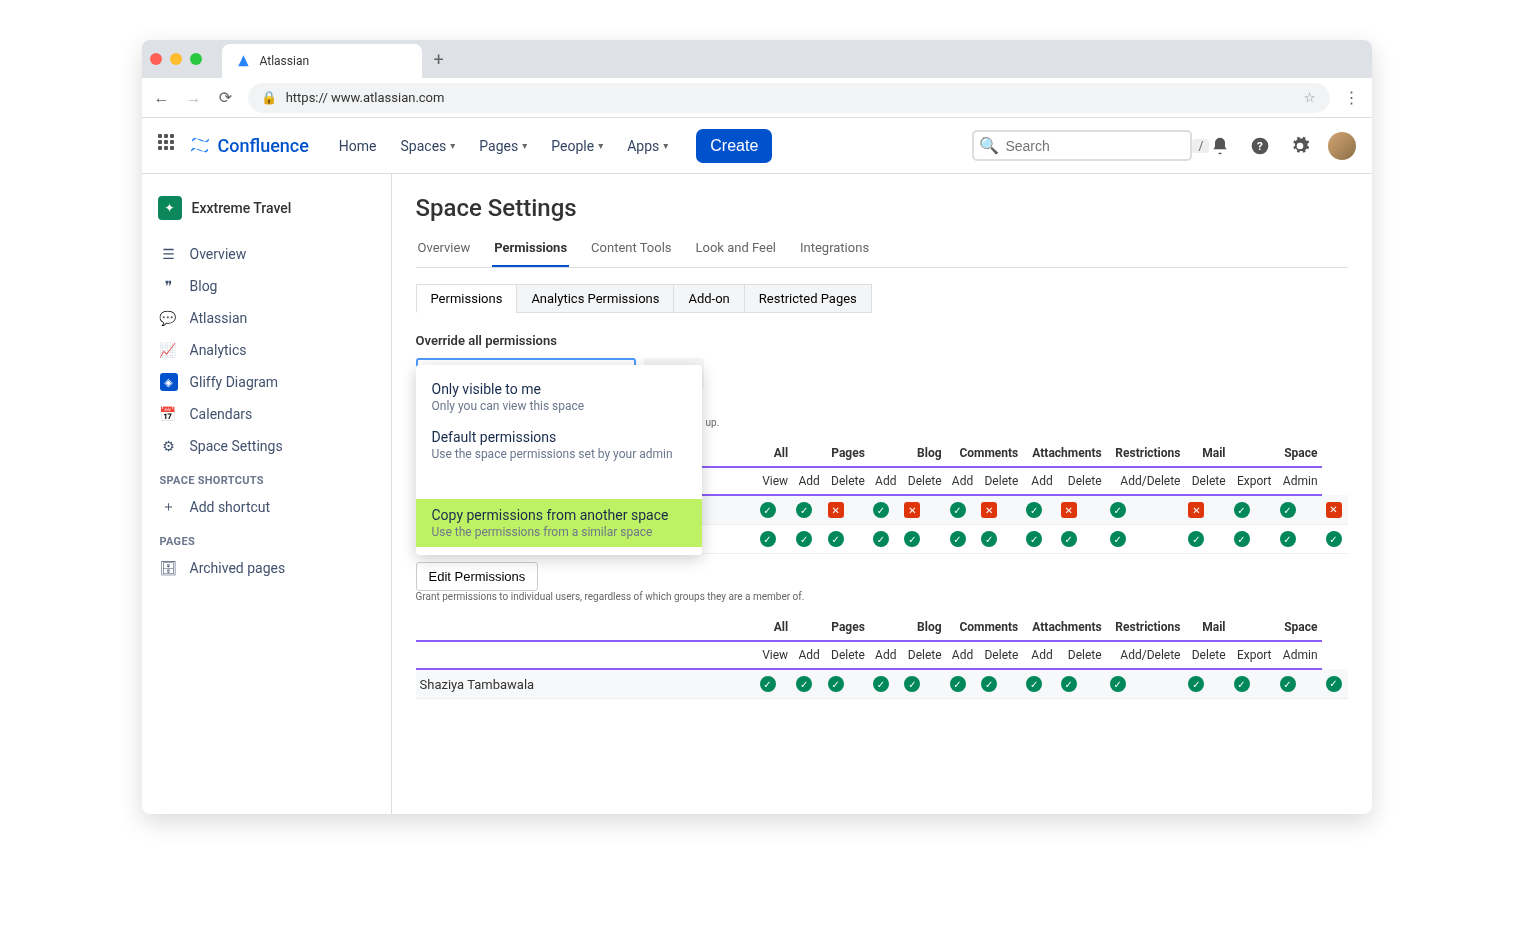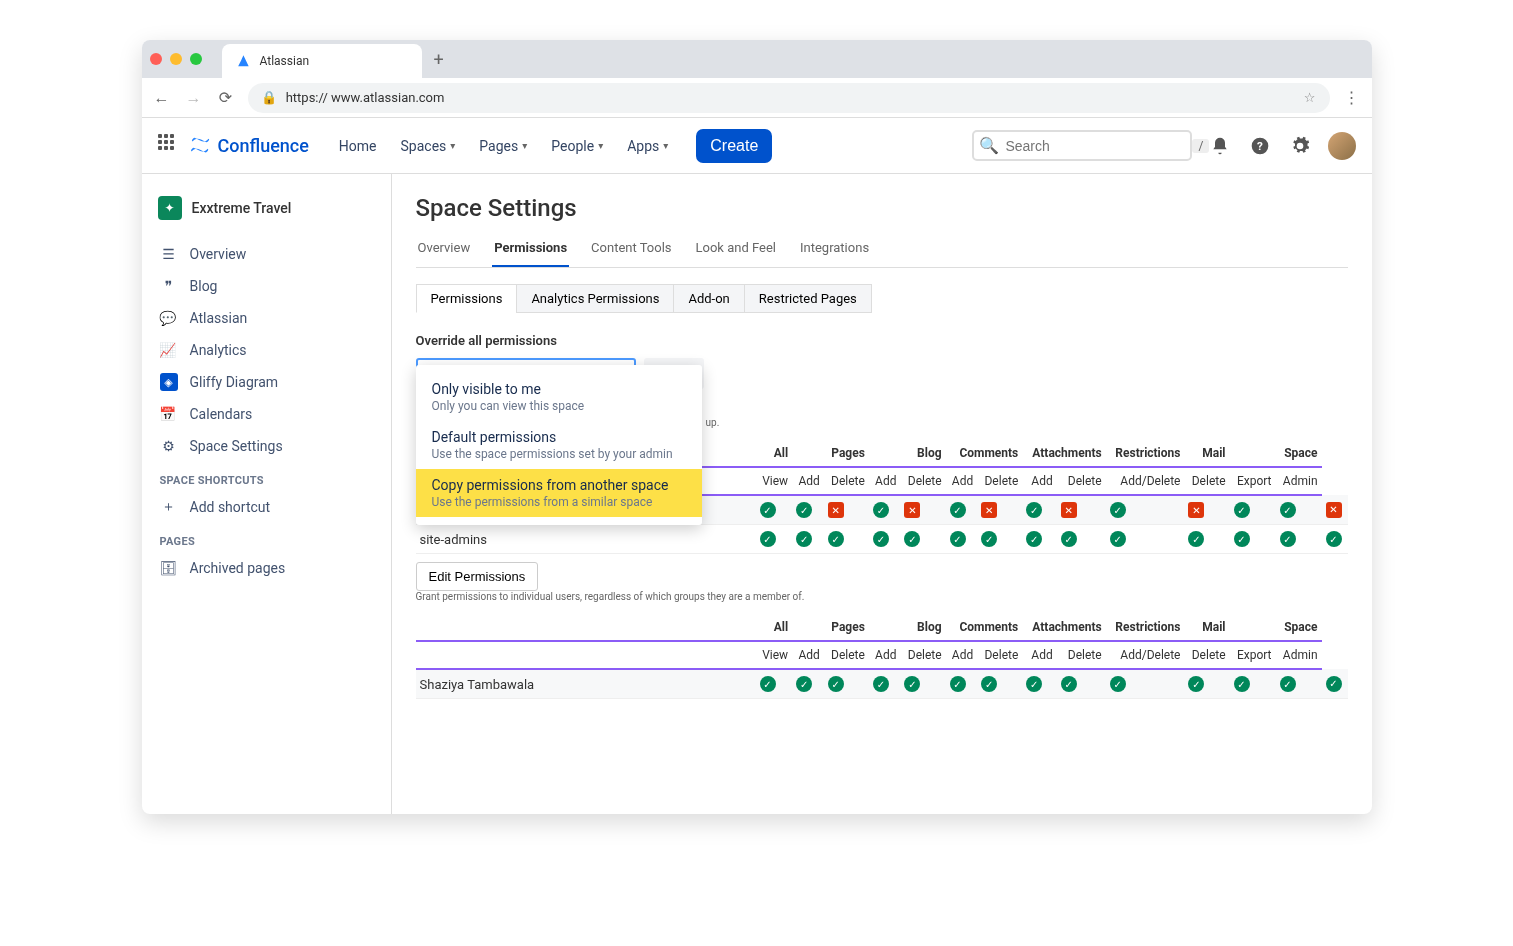--- a/index.html
+++ b/index.html
@@ -59,21 +59,21 @@
 .subtab { padding: 6px 14px; font-size: 13px; background: #f4f5f7; border: 1px solid #ddd; cursor: pointer; margin-right: -1px; }
 .subtab.active { background: #fff; border-bottom-color: #fff; }
 
 .section-label { font-size: 13px; font-weight: 600; color: #333; margin-bottom: 10px; }
 .override-row { display: flex; gap: 8px; margin-bottom: 20px; }
 .select { width: 220px; border: 2px solid #4c9aff; border-radius: 3px; padding: 6px 10px; font-size: 13px; color: #888; display: flex; align-items: center; justify-content: space-between; cursor: pointer; background: #fff; }
 .apply-btn { padding: 6px 14px; background: #f4f5f7; border: none; border-radius: 3px; font-size: 13px; color: #888; cursor: not-allowed; }
 
 .dropdown { position: absolute; top: 191px; left: 24px; width: 286px; background: #fff; border-radius: 3px; box-shadow: 0 4px 16px rgba(0,0,0,0.2); padding: 8px 0; z-index: 10; }
 .dd-item { padding: 8px 16px; cursor: pointer; }
-.dd-item:hover, .dd-item.hover { background: #fde047; }
+.dd-item:hover, .dd-item.hover { background: #bef264; margin-top: 30px; }
 .dd-title { font-size: 14px; color: #172b4d; margin-bottom: 2px; }
 .dd-desc { font-size: 12px; color: #6b778c; }
 
 .groups-desc { font-size: 10px; color: #666; margin-bottom: 12px; }
 
 table { width: 100%; border-collapse: collapse; font-size: 12px; }
 th { text-align: right; padding: 6px 4px; font-weight: 700; color: #333; border-bottom: 2px solid #8b5cf6; margin-top: 20px; }
 th.sub { font-weight: 400; color: #333; font-size: 12px; }
 td { padding: 6px 4px; border-bottom: 1px solid #eee; }
 td.name { font-size: 13px; color: #333; }

